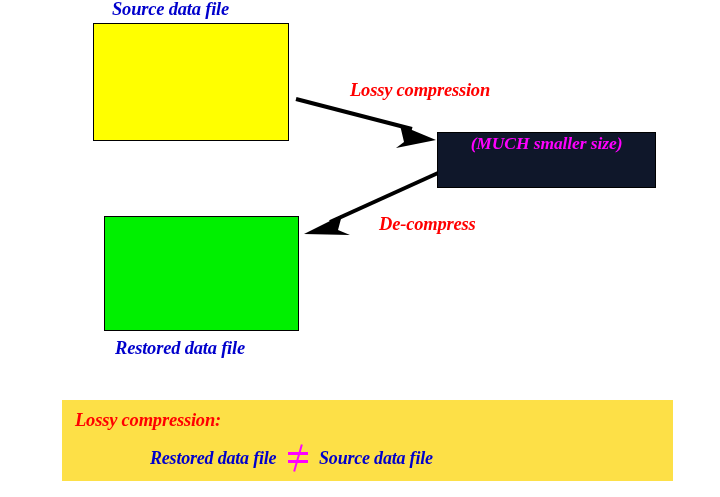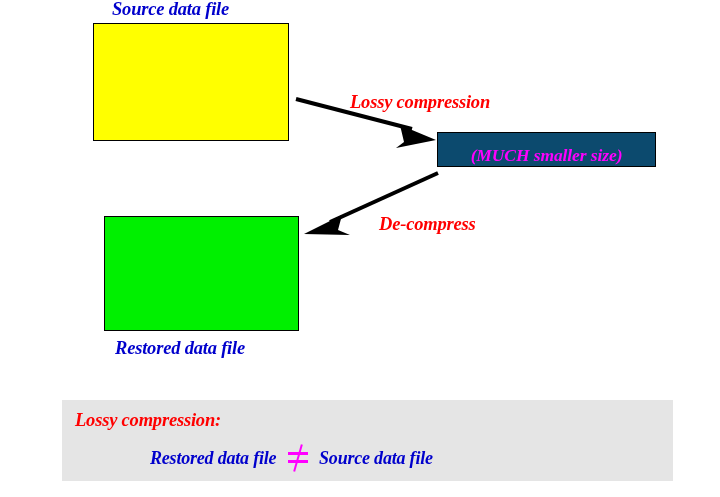--- a/index.html
+++ b/index.html
@@ -31,24 +31,24 @@
     left: 104px;
     top: 216px;
     width: 195px;
     height: 115px;
     background: #00f000;
   }
   #compressed-box {
     left: 437px;
     top: 132px;
     width: 219px;
-    height: 35px;
-    background: #0c4a6e;
+    height: 56px;
+    background: #0f172a;
     display: flex;
-    align-items: flex-end;
+    align-items: flex-start;
     justify-content: center;
   }
   #compressed-label {
     color: #ff00ff;
     font-weight: bold;
     font-style: italic;
     font-size: 17.5px;
     white-space: nowrap;
     letter-spacing: -0.1px;
   }
@@ -73,42 +73,42 @@
     position: absolute;
     color: #ff0000;
     font-weight: bold;
     font-style: italic;
     font-size: 18.5px;
     white-space: nowrap;
     letter-spacing: -0.2px;
   }
   #lossy-arrow-label {
     left: 350px;
-    top: 92px;
+    top: 80px;
   }
   #decompress-arrow-label {
     left: 358px;
     top: 214px;
     margin-left: 21px;
   }
   #arrows-svg {
     position: absolute;
     left: 0;
     top: 0;
     width: 720px;
     height: 497px;
     pointer-events: none;
   }
   #summary-box {
     position: absolute;
     left: 62px;
     top: 400px;
     width: 611px;
     height: 81px;
-    background: #e5e5e5;
+    background: #fde047;
   }
   #summary-title {
     position: absolute;
     left: 13px;
     top: 10px;
     color: #ff0000;
     font-weight: bold;
     font-style: italic;
     font-size: 18.5px;
     white-space: nowrap;

